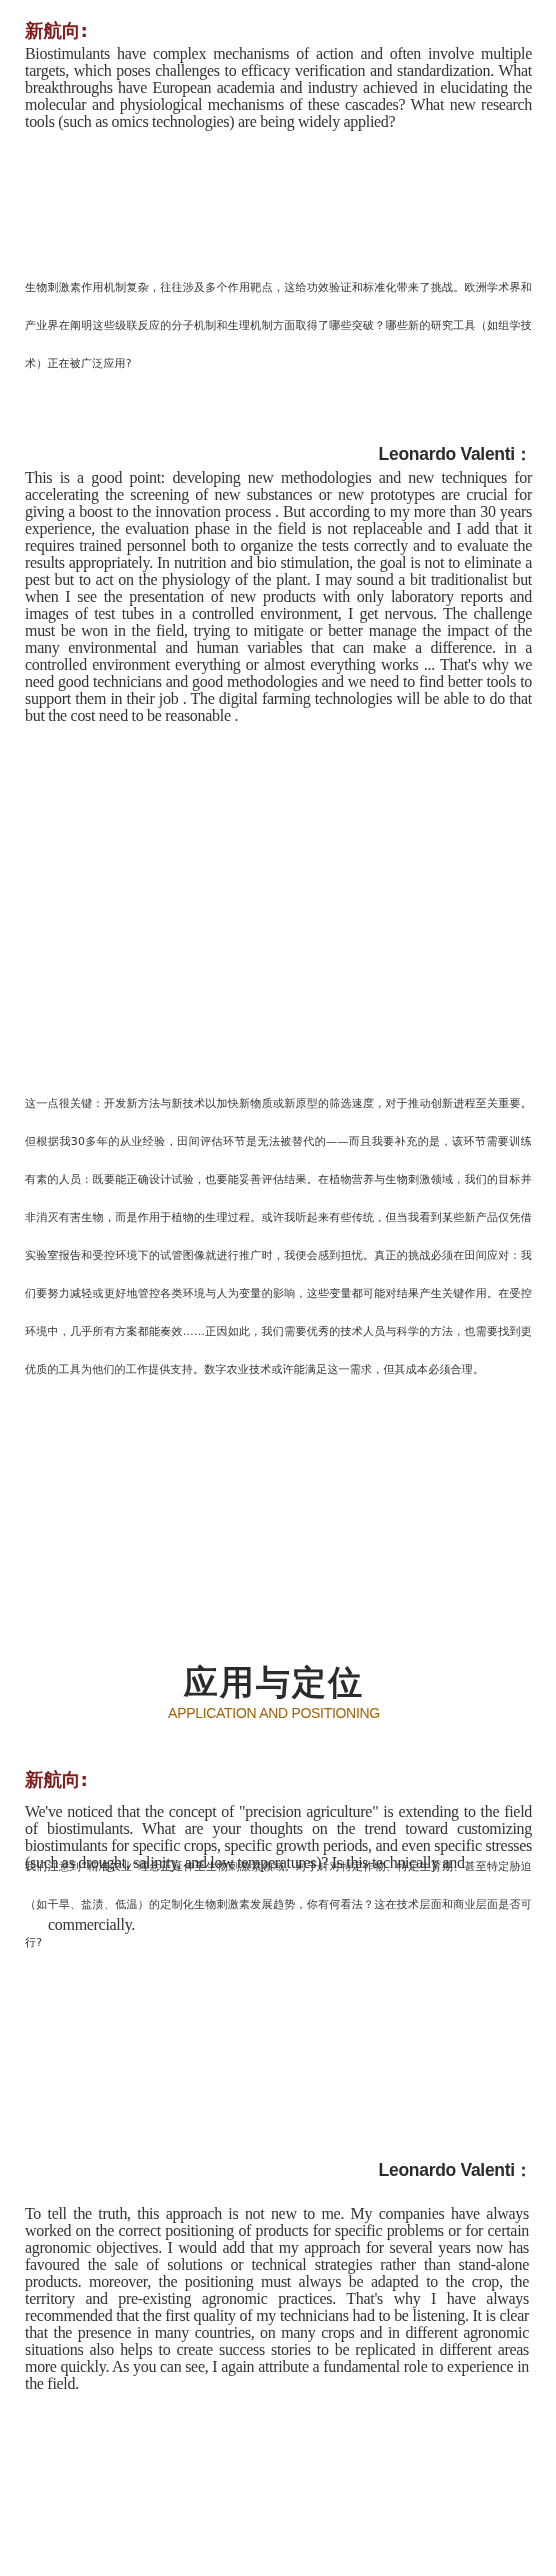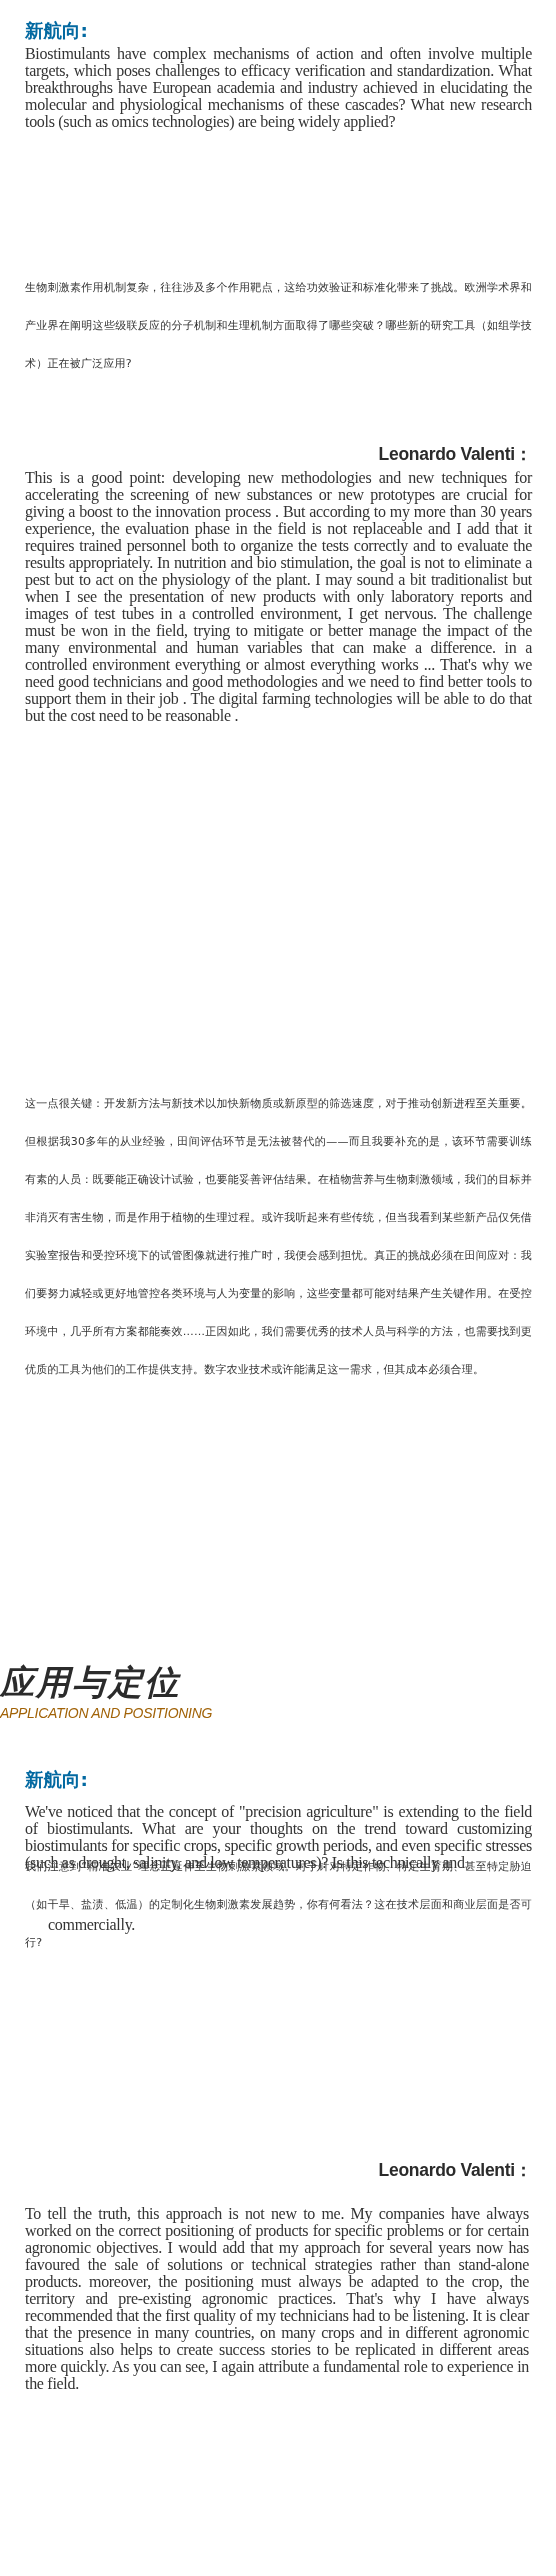--- a/index.html
+++ b/index.html
@@ -1,27 +1,27 @@
 <!DOCTYPE html>
 <html style="font-size:8.2px"><head>
 <meta charset="utf-8">
 <style>
   html, body { margin: 0; padding: 0; background: #ffffff; }
   body { width: 556px; height: 2997px; position: relative; overflow: hidden;
          font-family: "DejaVu Sans", "Liberation Sans", sans-serif; color: #333333; }
   .page { position: absolute; left: 0; top: 0; width: 556px; height: 2997px; }
   .blk { position: absolute; left: 25px; width: 507px; }
-  .label { font-weight: bold; font-size: 18.5px; line-height: 23px; color: #0369a1; }
+  .label { font-weight: bold; font-size: 18.5px; line-height: 23px; color: #7f1d1d; }
   .label-en { font-weight: bold; font-size: 17.5px; line-height: 21.6px; color: #2b2b2b;
               font-family: "Liberation Sans", sans-serif; letter-spacing: -0.3px; text-align: right; }
   .en { font-family: Liberation Serif, serif; font-size: 16px; line-height: 17px;
         text-align: justify; letter-spacing: -0.3px; color: #333333; }
   .zh { font-size: 11px; line-height: 38px; text-align: justify; color: #333333;
         letter-spacing: 0.2px; }
-  .sec-title { position: absolute; left: 0; width: 548px; text-align: left; font-style: italic; }
+  .sec-title { position: absolute; left: 0; width: 548px; text-align: center; }
   .sec-title .cn { font-weight: bold; font-size: 34px; line-height: 41px; color: #2b2b2b;
                    letter-spacing: 2.1px; }
   .sec-title .en-sub { font-family: "Liberation Sans", sans-serif; font-size: 14px; line-height: 20.6px;
                        color: #a16207; letter-spacing: -0.3px; }
 </style>
 </head>
 <body>
 
 <div class="page">
 

